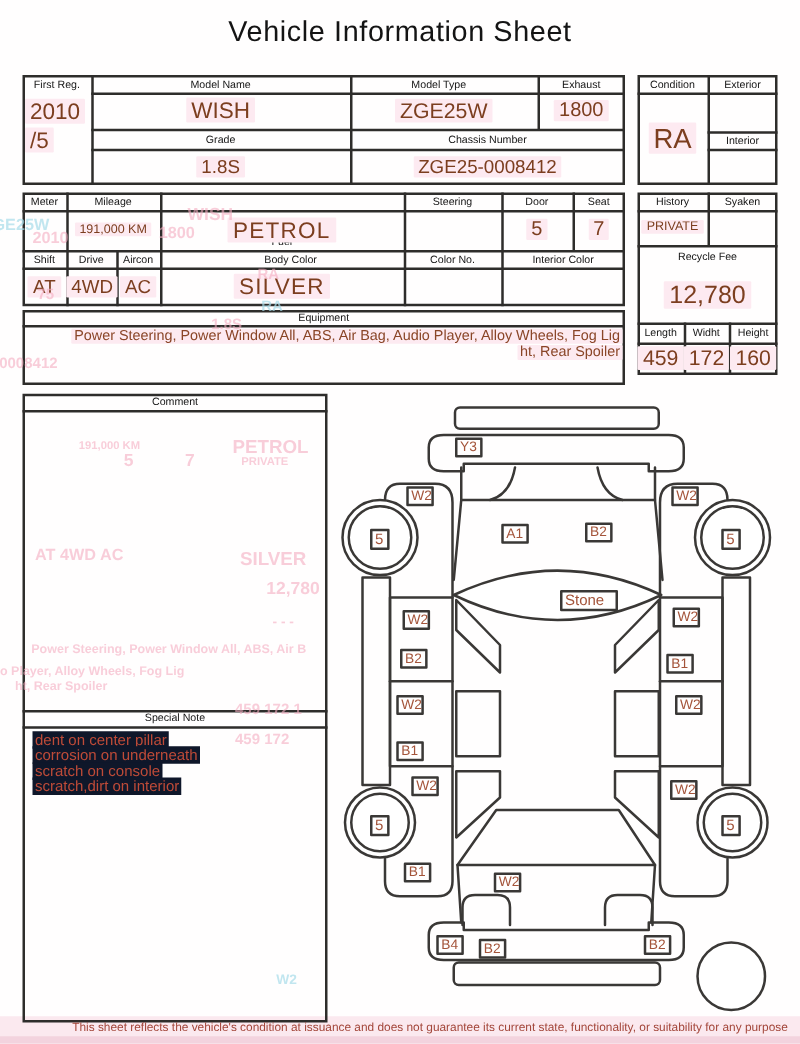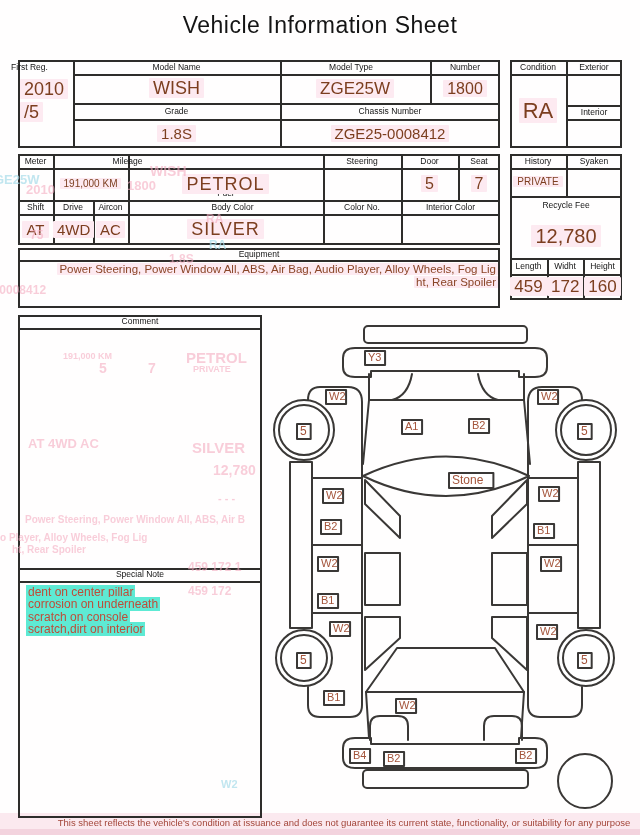--- a/index.html
+++ b/index.html
@@ -10,21 +10,21 @@
   .box{position:absolute;border:2px solid #2e2d2b;background:transparent;box-sizing:border-box;z-index:10;}
   .hl{position:absolute;height:1.5px;background:#2e2d2b;z-index:11;}
   .vl{position:absolute;width:1.5px;background:#2e2d2b;z-index:11;}
   .hdr{position:absolute;font-size:8.5px;color:#141414;text-align:center;z-index:12;white-space:nowrap;}
   .val{position:absolute;color:#7c3e1f;text-align:center;z-index:12;white-space:nowrap;}
   .pk{background:#fdeaf1;padding:0 4px;border-radius:1px;}
   .eq{position:absolute;color:#8a4527;font-size:11.5px;text-align:right;z-index:12;white-space:nowrap;}
   .eq .pk{padding:0 2px;}
   #note-lines{position:absolute;left:26px;top:586px;width:230px;z-index:12;}
   .note-line{font-size:12px;line-height:12.4px;color:#bf4b38;white-space:nowrap;}
-  .note-line span{background:#5eead4;padding:0 2px;}
+  .note-line span{background:#0f172a;padding:0 2px;}
   .ghost{position:absolute;z-index:30;pointer-events:none;white-space:nowrap;font-weight:bold;}
   .gp{color:#f5aec2;opacity:.6;}
   .gc{color:#a8dcea;opacity:.7;}
   #car-svg{position:absolute;left:260px;top:312px;z-index:10;}
   #car-svg path,#car-svg rect,#car-svg circle{stroke:#3a3836;stroke-width:2;fill:none;stroke-linejoin:round;stroke-linecap:round;}
   #car-svg .wfill{fill:#ffffff;}
   #car-svg text{font-family:"Liberation Sans",sans-serif;}
   .band{position:absolute;z-index:1;}
   .footer-text{position:absolute;left:0;top:817px;width:640px;text-align:center;
                font-size:9.5px;color:#a3463a;z-index:12;padding-left:24px;}
@@ -38,30 +38,30 @@
 <div class="title">Vehicle Information Sheet</div>
 
 <div class="box" style="left:18px;top:60px;width:482px;height:88px;"></div>
 <div class="vl" style="left:73px;top:60px;height:88px;"></div>
 <div class="vl" style="left:280px;top:60px;height:88px;"></div>
 <div class="vl" style="left:430px;top:60px;height:44px;"></div>
 <div class="hl" style="left:73px;top:74px;width:427px;"></div>
 <div class="hl" style="left:73px;top:103px;width:427px;"></div>
 <div class="hl" style="left:73px;top:119px;width:427px;"></div>
 
-<div class="hdr" style="left:2px;top:60px;width:55px;line-height:14px;">First Reg.</div>
+<div class="hdr" style="left:18px;top:60px;width:55px;line-height:14px;">First Reg.</div>
 <div class="val" style="left:20px;top:78px;width:52px;font-size:18px;line-height:23px;text-align:left;">
   <span class="pk">2010</span><br>
   <span class="pk">/5</span>
 </div>
 <div class="hdr" style="left:73px;top:60px;width:207px;line-height:14px;">Model Name</div>
 <div class="val" style="left:73px;top:74px;width:207px;font-size:18px;line-height:29px;"><span class="pk">WISH</span></div>
 <div class="hdr" style="left:280px;top:60px;width:142px;line-height:14px;">Model Type</div>
 <div class="val" style="left:280px;top:74px;width:150px;font-size:17px;line-height:29px;"><span class="pk">ZGE25W</span></div>
-<div class="hdr" style="left:430px;top:60px;width:70px;line-height:14px;">Number</div>
+<div class="hdr" style="left:430px;top:60px;width:70px;line-height:14px;">Exhaust</div>
 <div class="val" style="left:430px;top:74px;width:70px;font-size:16px;line-height:29px;"><span class="pk">1800</span></div>
 <div class="hdr" style="left:73px;top:103px;width:207px;line-height:16px;">Grade</div>
 <div class="val" style="left:73px;top:119px;width:207px;font-size:15px;line-height:29px;"><span class="pk">1.8S</span></div>
 <div class="hdr" style="left:280px;top:103px;width:220px;line-height:16px;">Chassis Number</div>
 <div class="val" style="left:280px;top:119px;width:220px;font-size:15px;line-height:29px;"><span class="pk">ZGE25-0008412</span></div>
 
 <div class="box" style="left:510px;top:60px;width:112px;height:88px;"></div>
 <div class="vl" style="left:566px;top:60px;height:88px;"></div>
 <div class="hl" style="left:510px;top:74px;width:112px;"></div>
 <div class="hl" style="left:566px;top:105px;width:56px;"></div>
@@ -80,21 +80,21 @@
 <div class="vl" style="left:323px;top:154px;height:46px;"></div>
 <div class="vl" style="left:401px;top:154px;height:46px;"></div>
 <div class="vl" style="left:458px;top:154px;height:46px;"></div>
 <div class="vl" style="left:53px;top:200px;height:45px;"></div>
 <div class="vl" style="left:93px;top:200px;height:45px;"></div>
 <div class="vl" style="left:128px;top:200px;height:45px;"></div>
 <div class="vl" style="left:323px;top:200px;height:45px;"></div>
 <div class="vl" style="left:401px;top:200px;height:45px;"></div>
 
 <div class="hdr" style="left:18px;top:154px;width:35px;line-height:14px;">Meter</div>
-<div class="hdr" style="left:53px;top:154px;width:75px;line-height:14px;margin-left:37px;">Mileage</div>
+<div class="hdr" style="left:53px;top:154px;width:75px;line-height:14px;">Mileage</div>
 <div class="val" style="left:53px;top:168px;width:75px;font-size:10px;line-height:32px;"><span class="pk">191,000 KM</span></div>
 <div class="hdr" style="left:128px;top:154px;width:195px;line-height:14px;margin-top:32px;">Fuel</div>
 <div class="val" style="left:128px;top:168px;width:195px;font-size:18px;line-height:32px;letter-spacing:1px;"><span class="pk">PETROL</span></div>
 <div class="hdr" style="left:323px;top:154px;width:78px;line-height:14px;">Steering</div>
 <div class="hdr" style="left:401px;top:154px;width:57px;line-height:14px;">Door</div>
 <div class="val" style="left:401px;top:168px;width:57px;font-size:16px;line-height:32px;"><span class="pk">5</span></div>
 <div class="hdr" style="left:458px;top:154px;width:42px;line-height:14px;">Seat</div>
 <div class="val" style="left:458px;top:168px;width:42px;font-size:16px;line-height:32px;"><span class="pk">7</span></div>
 
 <div class="hdr" style="left:18px;top:200px;width:35px;line-height:14px;">Shift</div>

